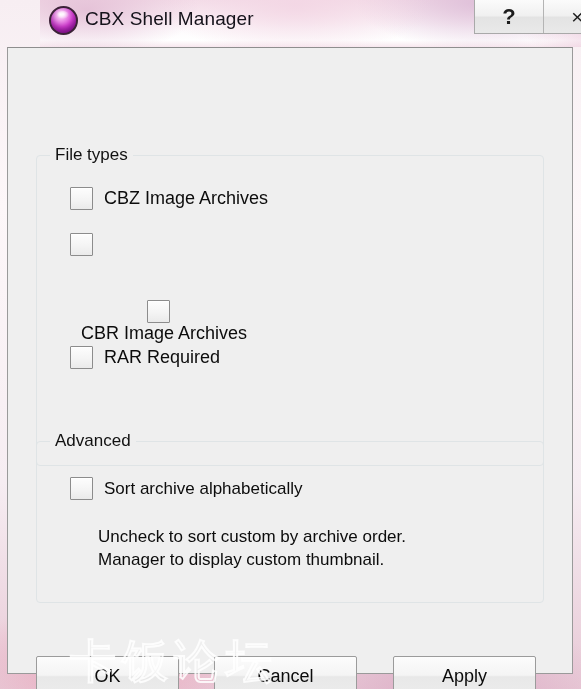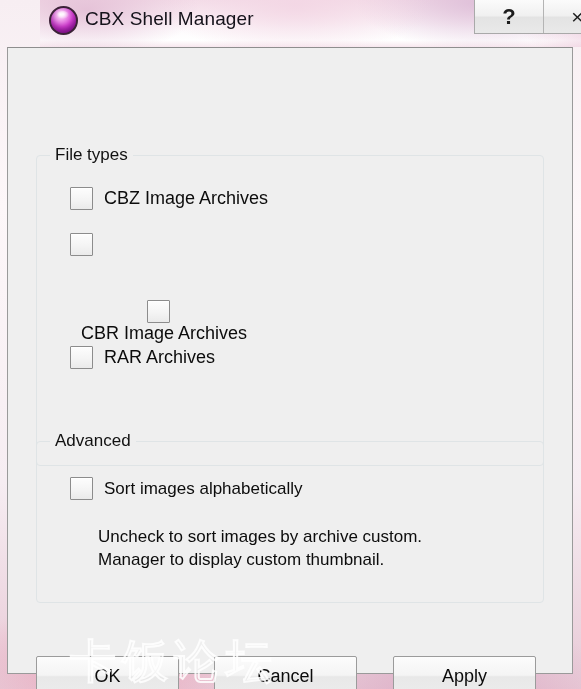--- a/index.html
+++ b/index.html
@@ -232,34 +232,34 @@
       <span class="checkbox"></span>
     </div>
 
     <div class="check-row" id="row-cbr">
       <span class="checkbox"></span>
       <span class="check-label">CBR Image Archives</span>
     </div>
 
     <div class="check-row" id="row-rar">
       <span class="checkbox"></span>
-      <span class="check-label">RAR Archives</span>
+      <span class="check-label">RAR Required</span>
     </div>
 
     <div class="groupbox" id="group-advanced">
       <span class="group-title">Advanced</span>
     </div>
 
     <div class="check-row" id="row-sort">
       <span class="checkbox"></span>
-      <span class="check-label">Sort images alphabetically</span>
+      <span class="check-label">Sort archive alphabetically</span>
     </div>
 
     <div id="advanced-note">
-      <div>Uncheck to sort images by archive custom.</div>
+      <div>Uncheck to sort custom by archive order.</div>
       <div>Manager to display custom thumbnail.</div>
     </div>
 
     <div class="dlg-button" id="button-ok">OK</div>
     <div class="dlg-button" id="button-cancel">Cancel</div>
     <div class="dlg-button" id="button-apply">Apply</div>
 
     <div id="watermark-cn">卡饭论坛</div>
 
   </div>

